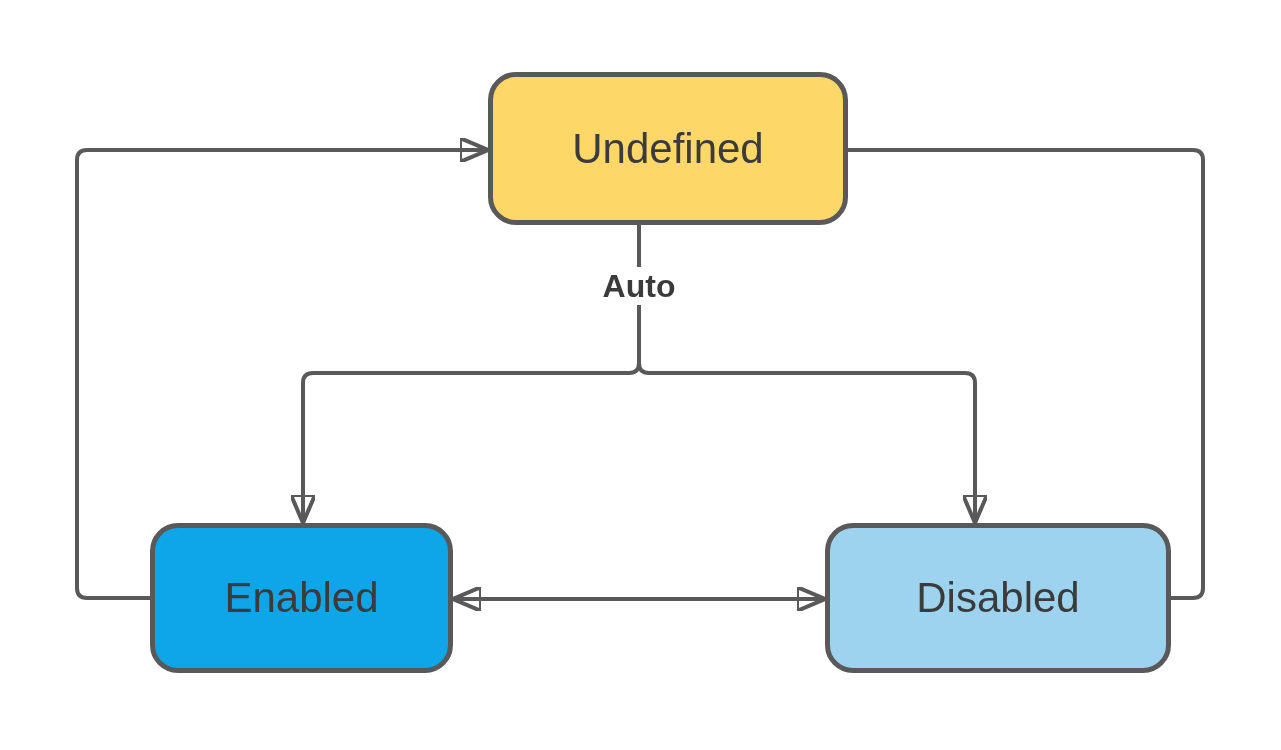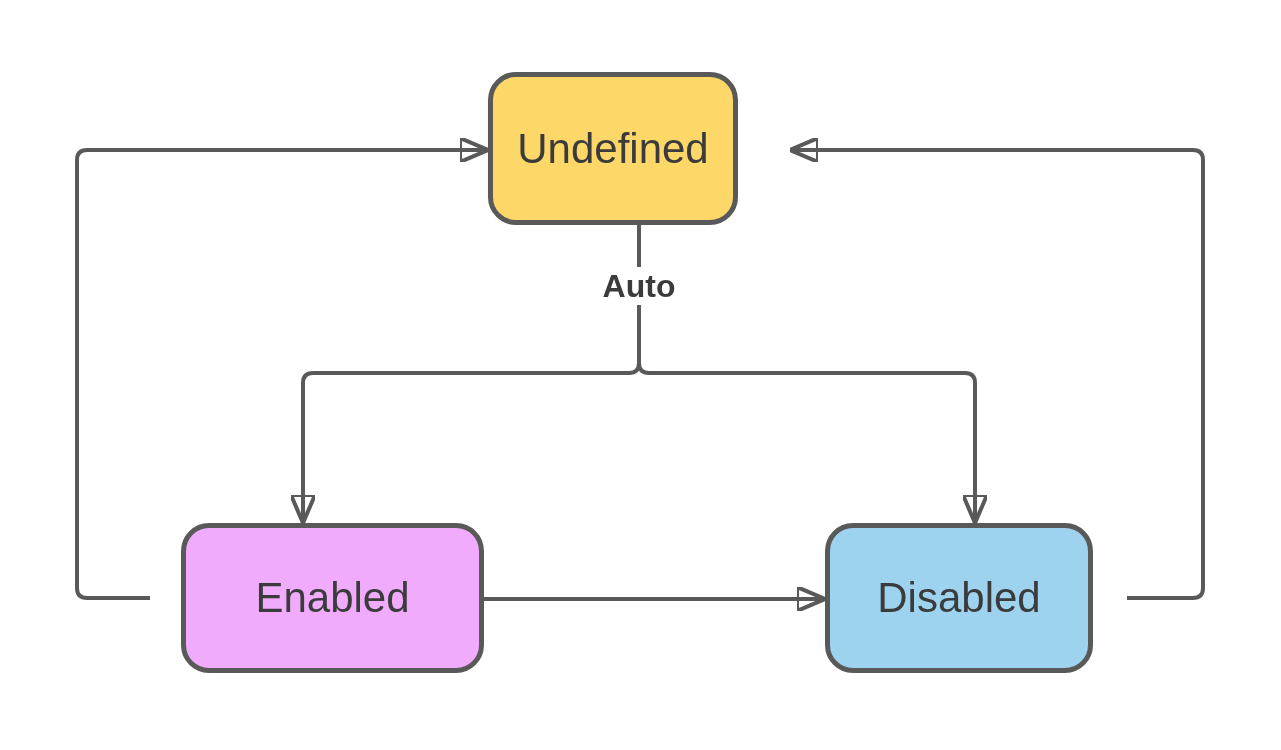--- a/index.html
+++ b/index.html
@@ -36,23 +36,23 @@
     border: 5px solid var(--node-border);
     border-radius: 28px;
     display: flex;
     align-items: center;
     justify-content: center;
     color: var(--text);
     font-size: 42px;
     line-height: 1;
     cursor: default;
   }
-  .node-undefined { left: 488px; top: 72px;  width: 250px; height: 153px; }
+  .node-undefined { left: 488px; top: 72px;  width: 360px; height: 153px; }
   .node-enabled   { left: 150px; top: 523px; width: 303px; height: 150px; }
-  .node-disabled  { left: 825px; top: 523px; width: 268px; height: 150px; }
+  .node-disabled  { left: 825px; top: 523px; width: 346px; height: 150px; }
   .edge-label {
     position: absolute;
     left: 639px; top: 286px;
     transform: translate(-50%, -50%);
     background: var(--bg);
     padding: 3px 7px;
     color: var(--text);
     font-size: 32px;
     font-weight: bold;
     line-height: 1;
@@ -81,21 +81,21 @@
 
     <path d="M639 599 H825" marker-end="url(#arrow)"></path>
 
     <path d="M639 599 H453" marker-end="url(#arrow)"></path>
   </svg>
 
   <div class="node node-undefined" style="background-color: rgb(253, 216, 105);">
     <span class="node-label">Undefined</span>
   </div>
 
-  <div class="node node-enabled" style="background-color: #f0abfc; margin-left: 31px;">
+  <div class="node node-enabled" style="background-color: #0ea5e9;">
     <span class="node-label">Enabled</span>
   </div>
 
   <div class="node node-disabled" style="background-color: rgb(158, 211, 240);">
     <span class="node-label">Disabled</span>
   </div>
 
   <div class="edge-label">Auto</div>
 
 </div>

